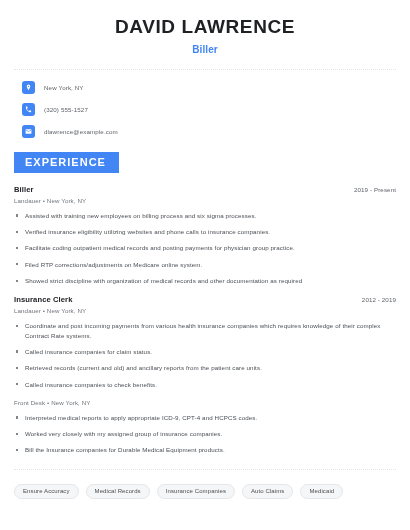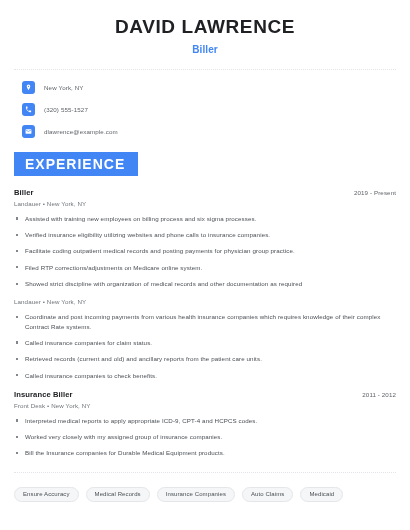--- a/index.html
+++ b/index.html
@@ -79,21 +79,21 @@
     color: #5f6368;
     letter-spacing: 0.12px;
   }
 
   
   .section { margin-top: 14px; }
   .section-badge {
     display: inline-block;
     background: #4285f4;
     color: #ffffff;
-    font-size: 14px;
+    font-size: 11px;
     font-weight: bold;
     letter-spacing: 1px;
     padding: 5px 13px 5px 11px;
     line-height: 1;
   }
 
   
   .jobs { margin-top: 12px; }
   .job { margin-bottom: 10px; }
   .job-head {
@@ -220,34 +220,34 @@
         <ul class="bullets">
           <li>Assisted with training new employees on billing process and six sigma processes.</li>
           <li>Verified insurance eligibility utilizing websites and phone calls to insurance companies.</li>
           <li>Facilitate coding outpatient medical records and posting payments for physician group practice.</li>
           <li>Filed RTP corrections/adjustments on Medicare online system.</li>
           <li>Showed strict discipline with organization of medical records and other documentation as required</li>
         </ul>
       </div>
 
       <div class="job">
+        <div class="job-head">
+          <span class="job-role">Insurance Clerk</span>
+          <span class="job-dates">2012 - 2019</span>
+        </div>
         <div class="job-meta">Landauer • New York, NY</div>
         <ul class="bullets">
           <li>Coordinate and post incoming payments from various health insurance companies which requires knowledge of their complex Contract Rate systems.</li>
           <li>Called insurance companies for claim status.</li>
           <li>Retrieved records (current and old) and ancillary reports from the patient care units.</li>
           <li>Called insurance companies to check benefits.</li>
         </ul>
       </div>
 
       <div class="job">
-        <div class="job-head">
-          <span class="job-role">Insurance Biller</span>
-          <span class="job-dates">2011 - 2012</span>
-        </div>
         <div class="job-meta">Front Desk • New York, NY</div>
         <ul class="bullets">
           <li>Interpreted medical reports to apply appropriate ICD-9, CPT-4 and HCPCS codes.</li>
           <li>Worked very closely with my assigned group of insurance companies.</li>
           <li>Bill the Insurance companies for Durable Medical Equipment products.</li>
         </ul>
       </div>
 
     </div>
   </div>

